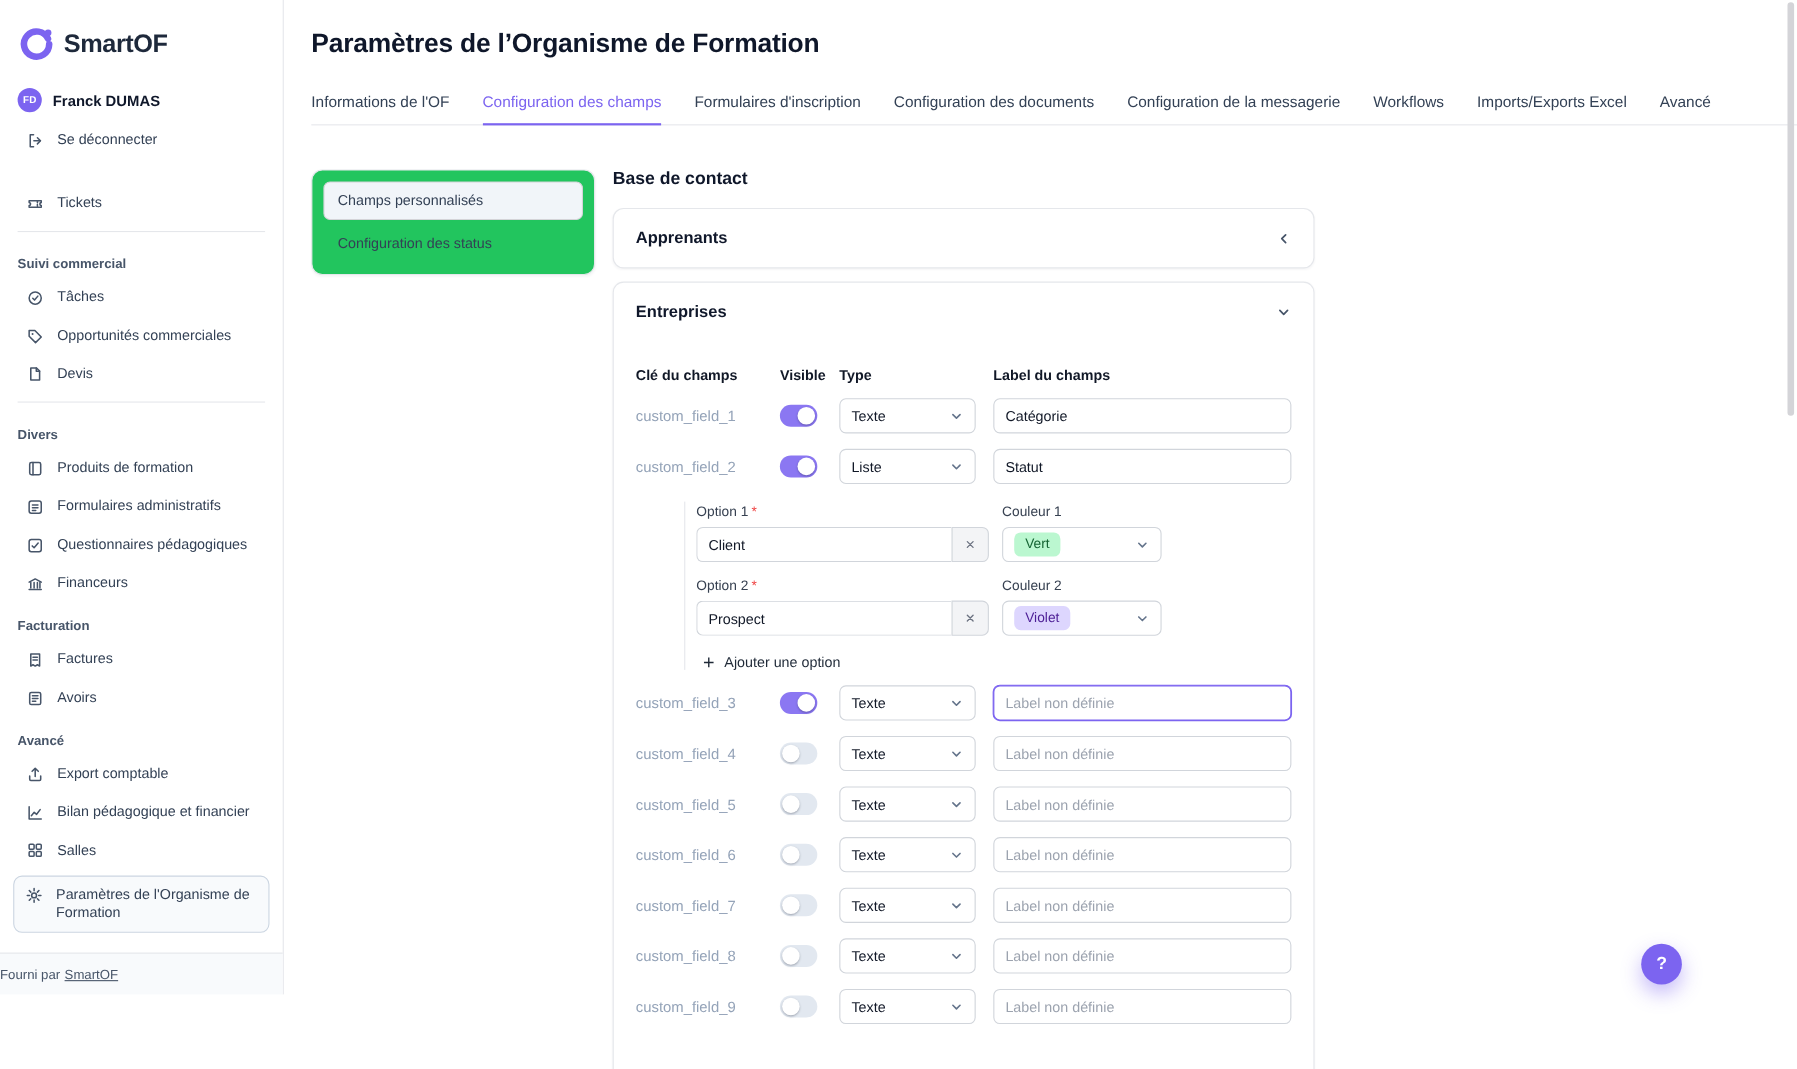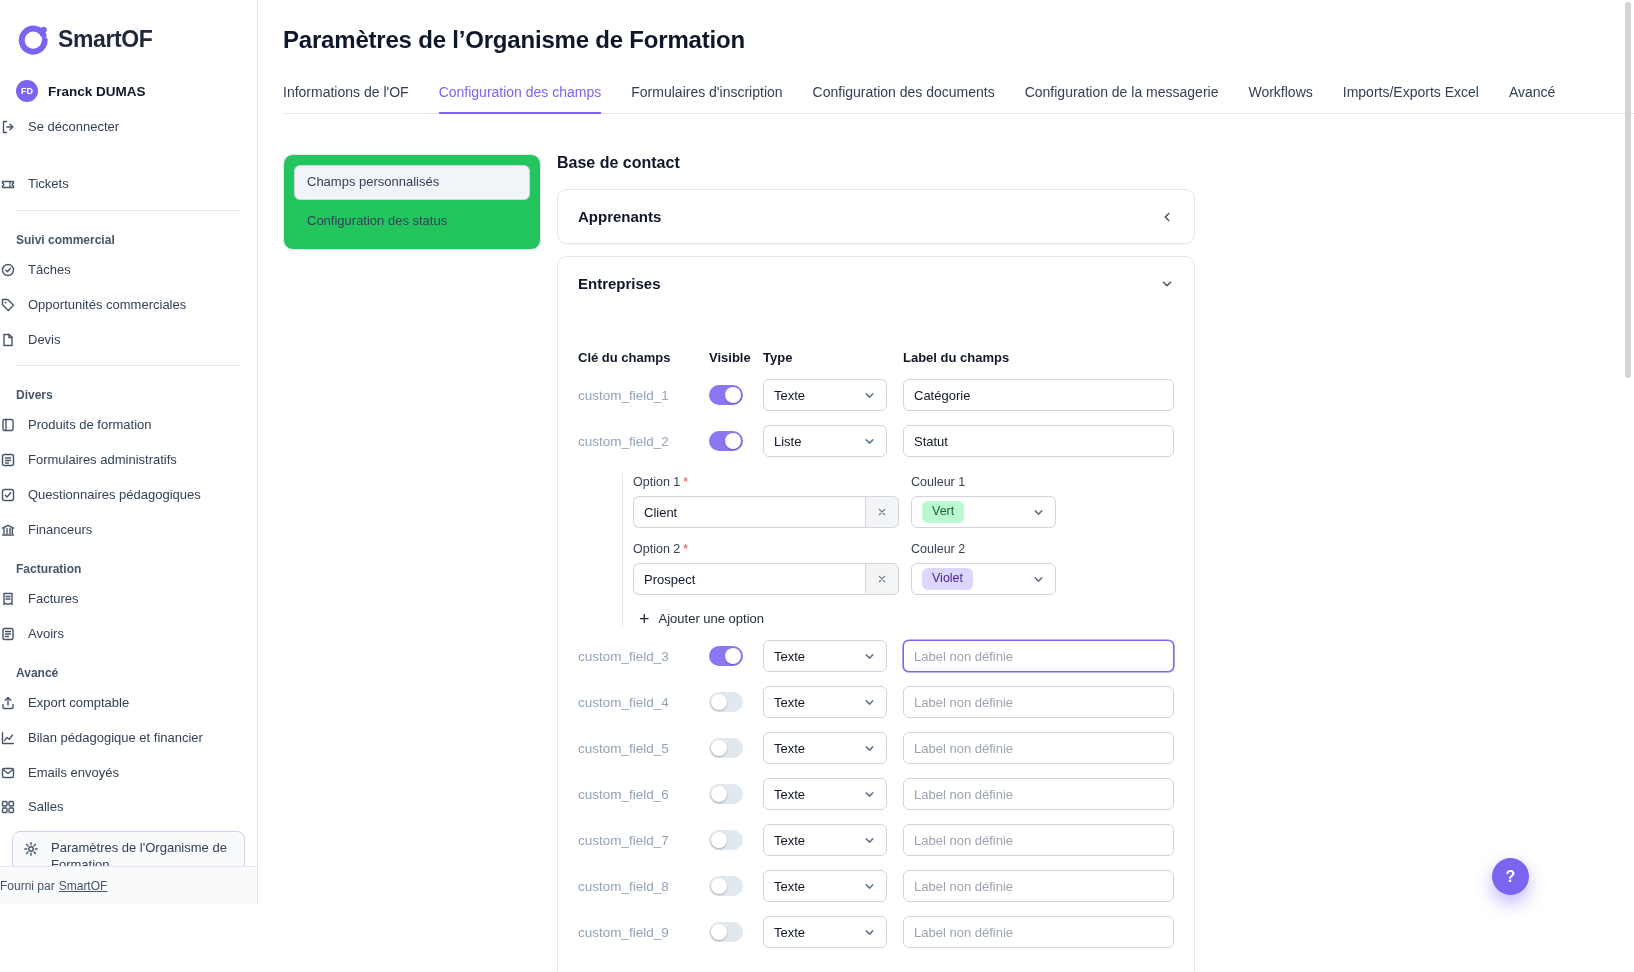--- a/index.html
+++ b/index.html
@@ -24,21 +24,21 @@
   .app{display:flex;height:972px}
 
   
   .sidebar{width:258px;min-width:258px;height:904px;border-right:1px solid var(--line);display:flex;flex-direction:column;background:#fff}
   .side-scroll{flex:1;overflow:hidden}
   .logo{display:flex;align-items:center;gap:8px;padding:22px 16px 16px}
   .logo-name{font-size:23px;font-weight:800;color:#1e293b;letter-spacing:-0.4px}
   .user-row{display:flex;align-items:center;gap:10px;padding:8px 16px}
   .avatar{width:22px;height:22px;border-radius:50%;background:var(--accent);color:#fff;font-size:9px;font-weight:700;display:flex;align-items:center;justify-content:center;flex:none}
   .user-name{font-size:13.5px;font-weight:700;color:#0f172a}
-  .side-item{display:flex;align-items:flex-start;gap:12px;padding:9px 0;font-size:13px;color:var(--slate);cursor:pointer;line-height:1.3}
+  .side-item{display:flex;align-items:flex-end;gap:12px;padding:9px 24px;font-size:13px;color:var(--slate);cursor:pointer;line-height:1.3}
   .side-item .icon{width:16px;height:16px;color:#475569;display:flex;align-items:center;justify-content:center;flex:none}
   .row-tickets{margin-top:22px}
   .divider{height:1px;background:var(--line);margin:8px 16px}
   .side-section-title{font-size:12px;font-weight:700;color:#475569;padding:14px 16px 6px}
   .side-item.active{margin:6px 12px 0;border:1px solid #cbd5e1;border-radius:8px;background:#f8fafc;padding:8px 10px;align-items:flex-start}
   .side-item.active .icon{margin-top:1px}
   .side-footer{height:38px;border-top:1px solid var(--line);background:#f8fafc;display:flex;align-items:center;gap:4px;font-size:12px;color:#475569;flex:none}
   .side-footer a{color:#475569;text-decoration:underline;cursor:pointer}
 
   
@@ -59,21 +59,21 @@
   .section-title{font-size:16px;font-weight:700;margin:0 0 17px;color:#0f172a}
   .card{border:1px solid var(--line);border-radius:10px;background:#fff;box-shadow:0 1px 2px rgba(15,23,42,.04)}
   .card-apprenants{display:flex;justify-content:space-between;align-items:center;padding:18px 20px;margin-bottom:12px;cursor:pointer}
   .card-title{font-size:15px;font-weight:700;color:#0f172a}
   .card-entreprises{padding:18px 20px;min-height:780px}
   .card-head{display:flex;justify-content:space-between;align-items:center;cursor:pointer}
   .chev{display:flex;align-items:center;color:#475569}
 
   
   .table-head,.field-row{display:grid;grid-template-columns:131px 54px 140px 1fr;align-items:center}
-  .table-head{margin-top:58px;font-size:13px;font-weight:600;color:#111827}
+  .table-head{margin-top:41px;font-size:13px;font-weight:600;color:#111827}
   .field-row{margin-top:14px;min-height:32px}
   .cell-key{font-size:13.5px;color:var(--muted)}
   .toggle{width:34px;height:20px;border-radius:999px;background:#e2e8f0;position:relative;cursor:pointer;flex:none}
   .toggle .knob{width:16px;height:16px;border-radius:50%;background:#fff;position:absolute;top:2px;left:2px;box-shadow:0 1px 2px rgba(15,23,42,.3)}
   .toggle.on{background:var(--accent-soft)}
   .toggle.on .knob{left:16px}
   .select{height:32px;border:1px solid var(--field-border);border-radius:6px;display:flex;align-items:center;justify-content:space-between;padding:0 10px;font-size:13px;color:#111827;background:#fff;cursor:pointer;width:124px}
   .text-input{height:32px;width:100%;border:1px solid var(--field-border);border-radius:6px;padding:0 10px;font-size:13px;color:#111827;background:#fff;font-family:inherit;outline:none}
   .text-input::placeholder{color:#9ca3af}
   .text-input.focused{border-color:var(--accent);box-shadow:0 0 0 0.6px var(--accent)}
@@ -247,29 +247,20 @@
               <svg width="16" height="16" viewBox="0 0 16 16" fill="none" stroke="currentColor" stroke-width="1.4" stroke-linecap="round" stroke-linejoin="round">
                 <path d="M2.5 2.5v11h11"></path>
                 <path d="M4.5 10.5l2.6-3 2.2 1.8 3.2-4.3"></path>
               </svg>
             </span>
             <span class="side-item-label">Bilan pédagogique et financier</span>
           </div>
           <div class="side-item">
             <span class="icon">
               <svg width="16" height="16" viewBox="0 0 16 16" fill="none" stroke="currentColor" stroke-width="1.4" stroke-linecap="round" stroke-linejoin="round">
-                <rect x="2.5" y="3.5" width="11" height="9" rx="1.5"></rect>
-                <path d="M3 4.5l5 4 5-4"></path>
-              </svg>
-            </span>
-            <span class="side-item-label">Emails envoyés</span>
-          </div>
-          <div class="side-item">
-            <span class="icon">
-              <svg width="16" height="16" viewBox="0 0 16 16" fill="none" stroke="currentColor" stroke-width="1.4" stroke-linecap="round" stroke-linejoin="round">
                 <rect x="2.5" y="2.5" width="4.5" height="4.5" rx="1"></rect>
                 <rect x="9" y="2.5" width="4.5" height="4.5" rx="1"></rect>
                 <rect x="2.5" y="9" width="4.5" height="4.5" rx="1"></rect>
                 <rect x="9" y="9" width="4.5" height="4.5" rx="1"></rect>
               </svg>
             </span>
             <span class="side-item-label">Salles</span>
           </div>
           <div class="side-item active">
             <span class="icon">

